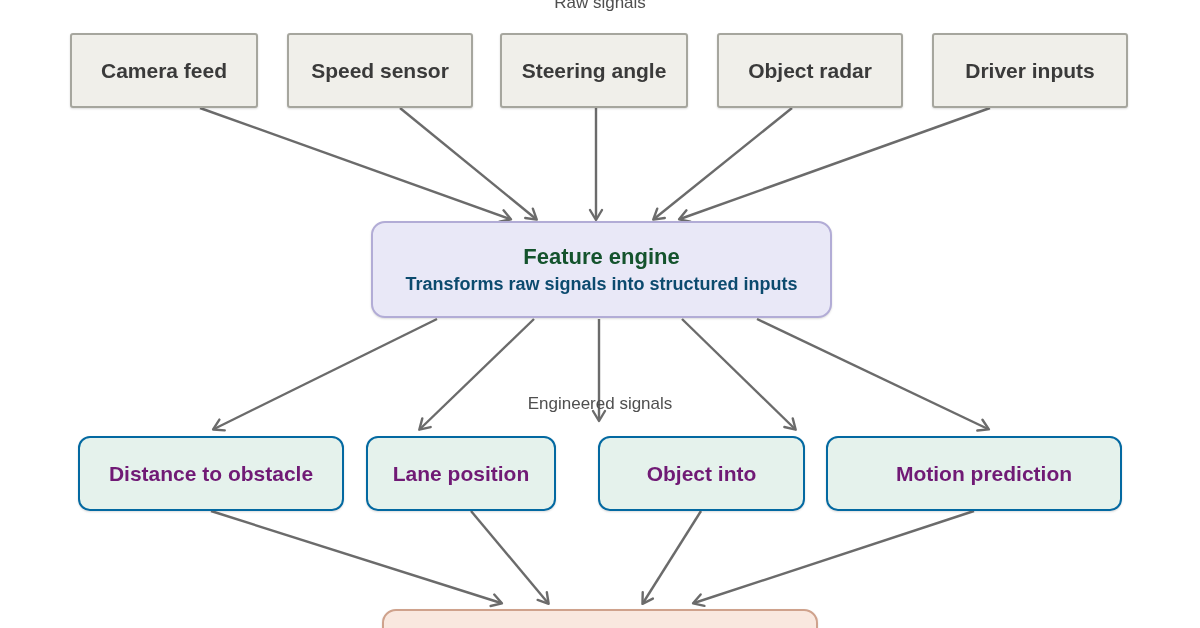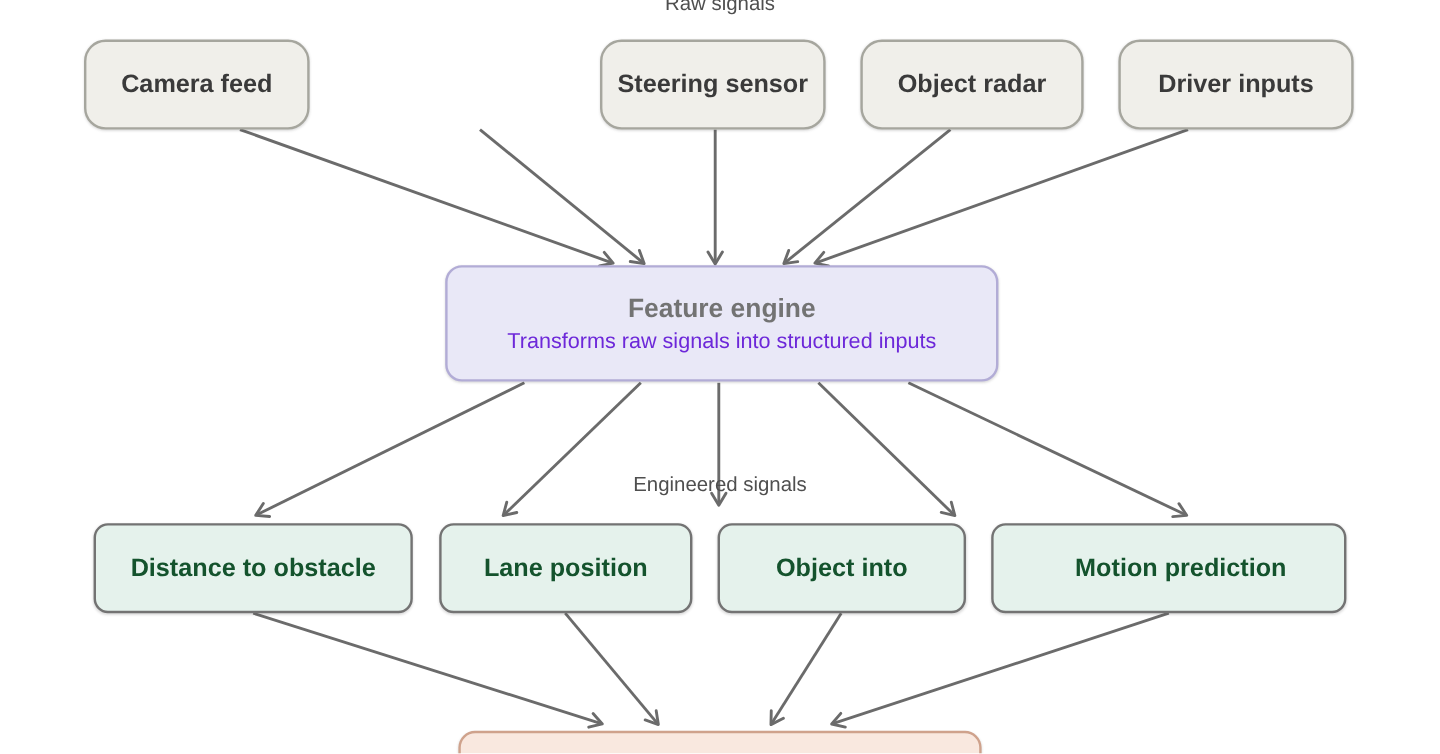--- a/index.html
+++ b/index.html
@@ -23,50 +23,50 @@
     display: flex;
     align-items: center;
     justify-content: center;
     text-align: center;
     z-index: 2;
     box-shadow: 0 1px 2px rgba(60,60,60,0.18);
   }
   .raw-node {
     background: #f0efea;
     border: 2px solid #a6a69e;
-    border-radius: 18px;
+    border-radius: 3px;
     color: #3a3a3a;
     font-size: 21px;
     font-weight: 600;
   }
   .engine-node {
     background: #e9e8f7;
     border: 2px solid #b2acd6;
     border-radius: 14px;
     flex-direction: column;
     gap: 6px;
     padding: 6px 10px;
   }
   .engine-title {
-    color: #737373;
+    color: #14532d;
     font-size: 22px;
     font-weight: 700;
     line-height: 1.1;
   }
   .engine-subtitle {
-    color: #6d28d9;
+    color: #0c4a6e;
     font-size: 18px;
-    font-weight: 400;
+    font-weight: 700;
     line-height: 1.1;
   }
   .feature-node {
     background: #e5f2ec;
-    border: 2px solid #737373;
+    border: 2px solid #0369a1;
     border-radius: 12px;
-    color: #14532d;
+    color: #701a75;
     font-size: 21px;
     font-weight: 600;
   }
   .decision-node {
     background: #f9e8df;
     border: 2px solid #cfa28c;
     border-radius: 14px;
   }
   .section-label {
     position: absolute;
@@ -107,41 +107,44 @@
       <line x1="701" y1="511" x2="643" y2="603" marker-end="url(#arrowhead)"></line>
       <line x1="974" y1="511" x2="694" y2="603" marker-end="url(#arrowhead)"></line>
     </g>
   </svg>
 
   <div class="section-label" style="left:600px; top:-7px;">Raw signals</div>
 
   <div class="node raw-node" style="left:70px;  top:33px; width:188px; height:75px;">
     <span>Camera feed</span>
   </div>
+  <div class="node raw-node" style="left:287px; top:33px; width:186px; height:75px;">
+    <span>Speed sensor</span>
+  </div>
   <div class="node raw-node" style="left:500px; top:33px; width:188px; height:75px;">
-    <span>Steering sensor</span>
+    <span>Steering angle</span>
   </div>
   <div class="node raw-node" style="left:932px; top:33px; width:196px; height:75px;">
     <span>Driver inputs</span>
   </div>
   <div class="node raw-node" style="left:717px; top:33px; width:186px; height:75px;">
     <span>Object radar</span>
   </div>
 
   <div class="node engine-node" style="left:371px; top:221px; width:461px; height:97px;">
     <div class="engine-title">Feature engine</div>
     <div class="engine-subtitle">Transforms raw signals into structured inputs</div>
   </div>
 
   <div class="section-label" style="left:600px; top:394px;">Engineered signals</div>
 
   <div class="node feature-node" style="left:78px;  top:436px; width:266px; height:75px;">
     <span>Distance to obstacle</span>
   </div>
-  <div class="node feature-node" style="left:366px; top:436px; width:211px; height:75px;">
+  <div class="node feature-node" style="left:366px; top:436px; width:190px; height:75px;">
     <span>Lane position</span>
   </div>
   <div class="node feature-node" style="left:598px; top:436px; width:207px; height:75px;">
     <span>Object into</span>
   </div>
   <div class="node feature-node" style="left:826px; top:436px; width:296px; height:75px;padding-left:20px;">
     <span>Motion prediction</span>
   </div>
 
   <div class="node decision-node" style="left:382px; top:609px; width:436px; height:50px;">

